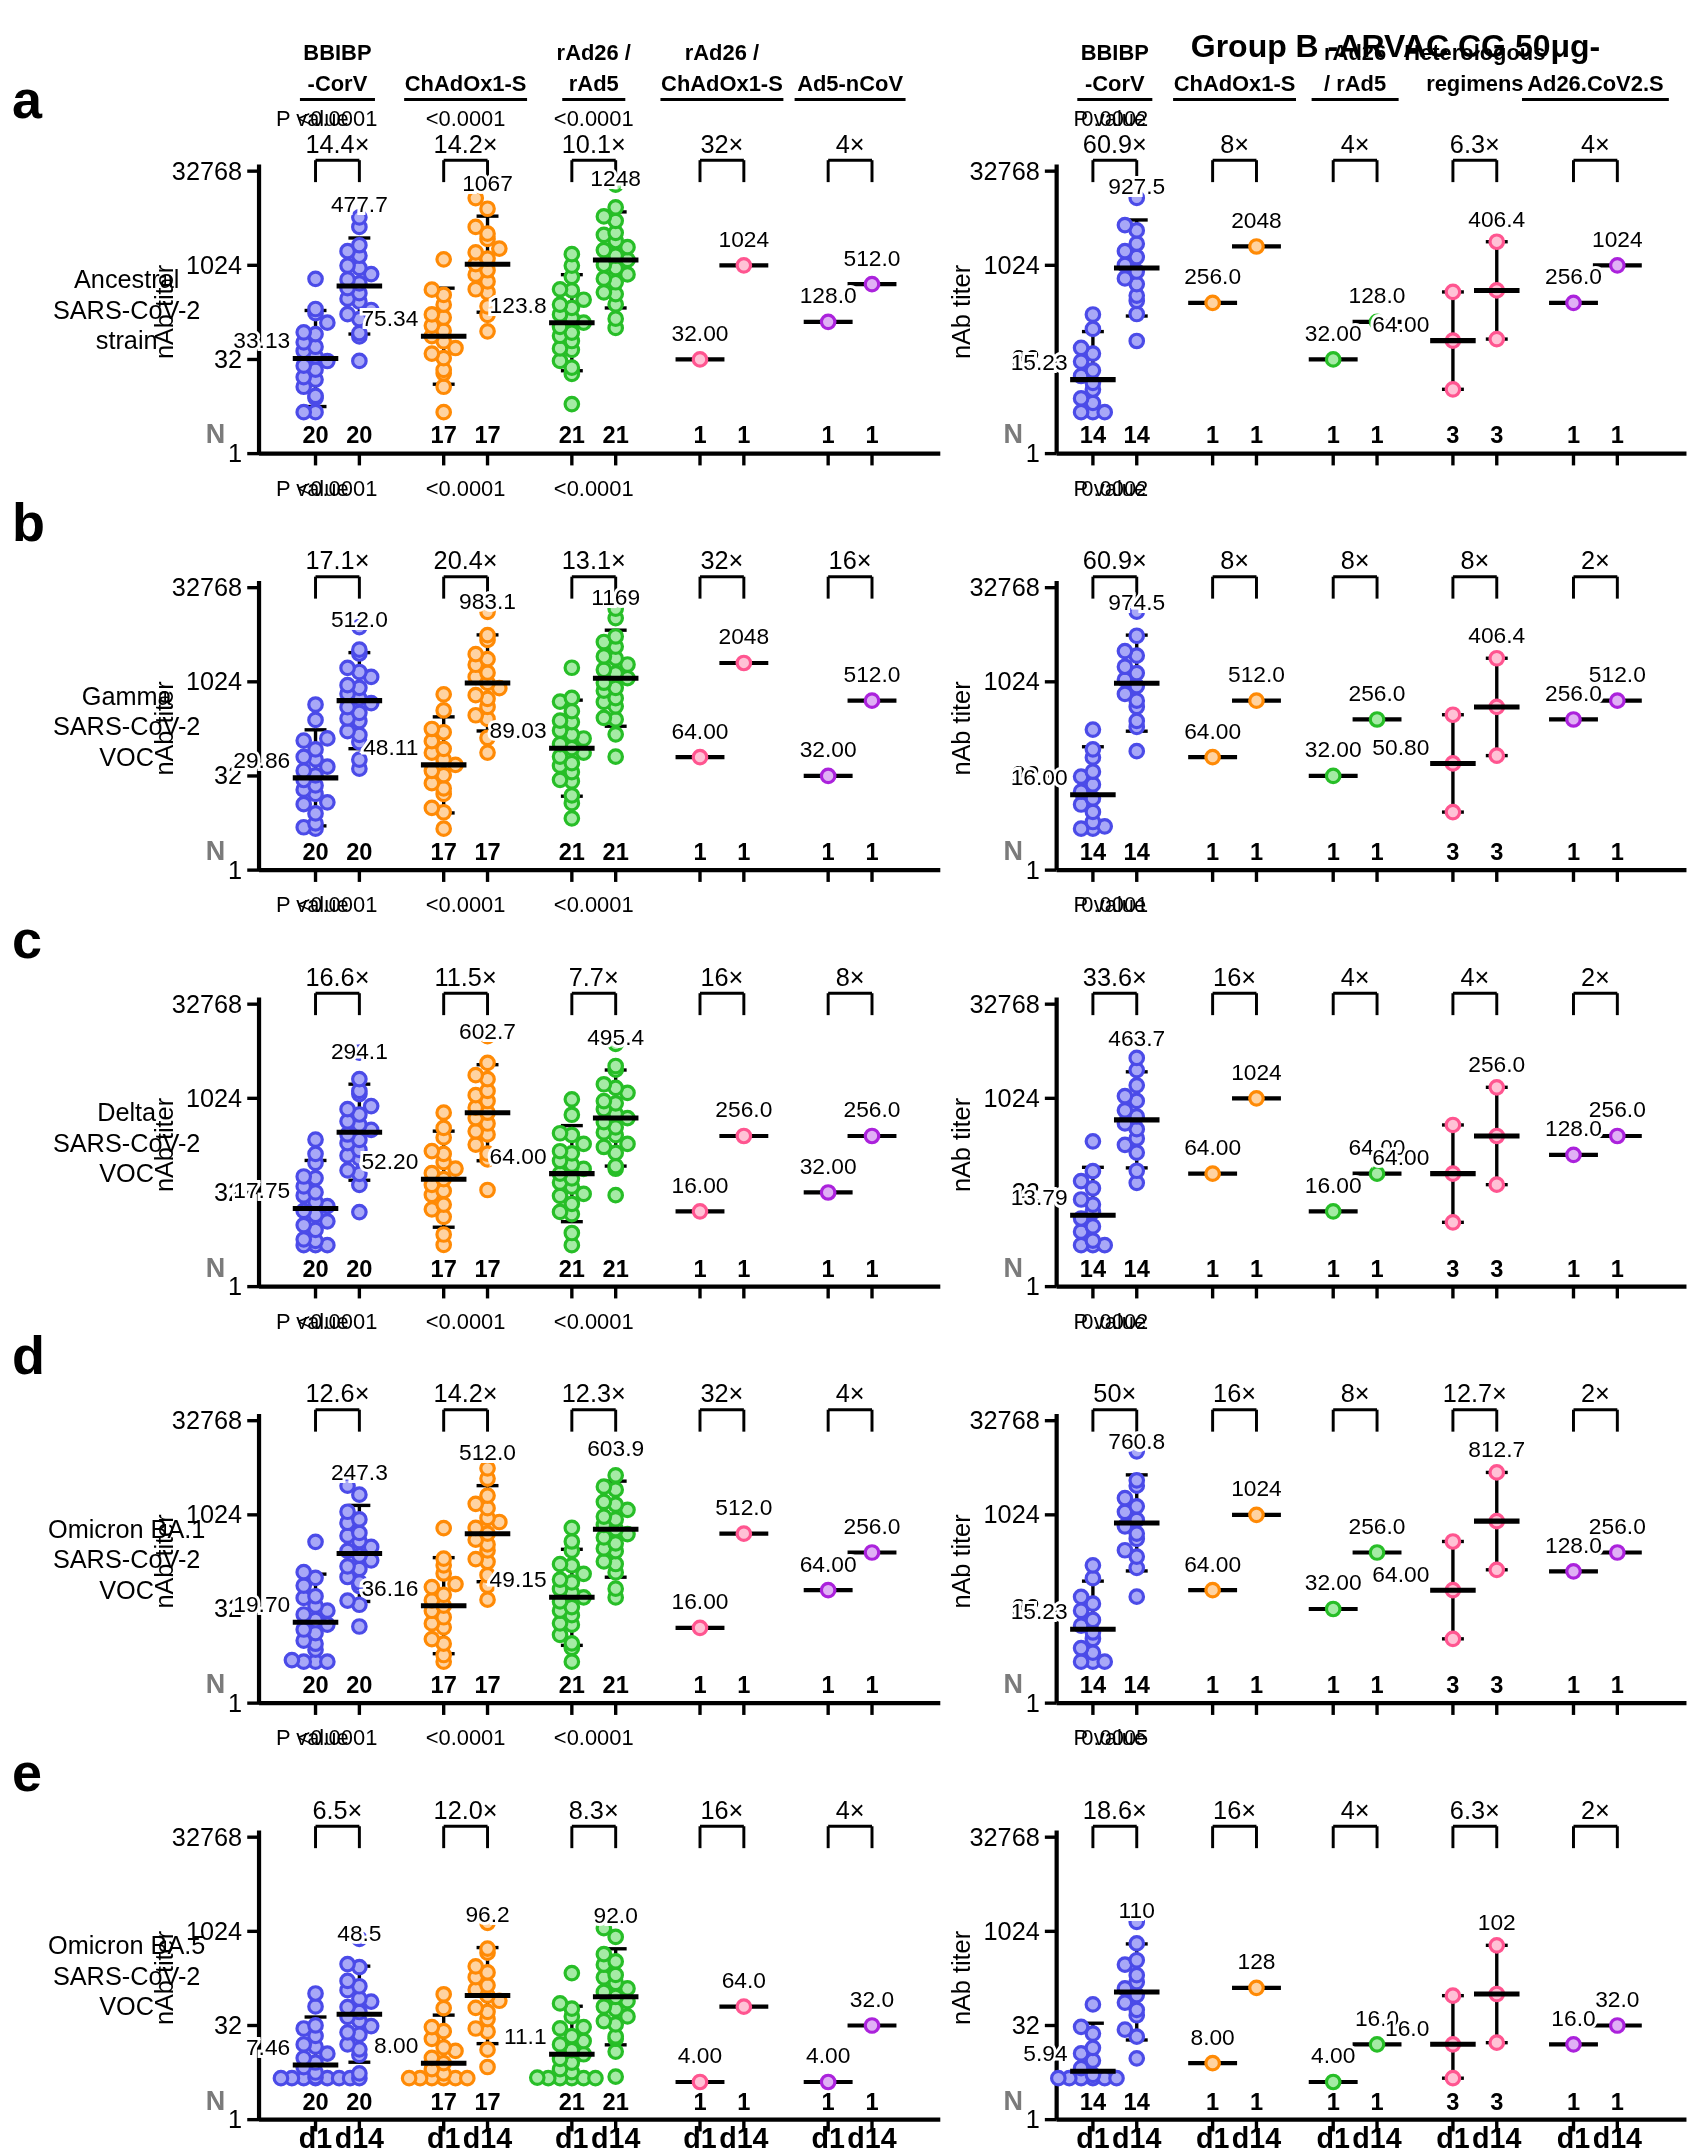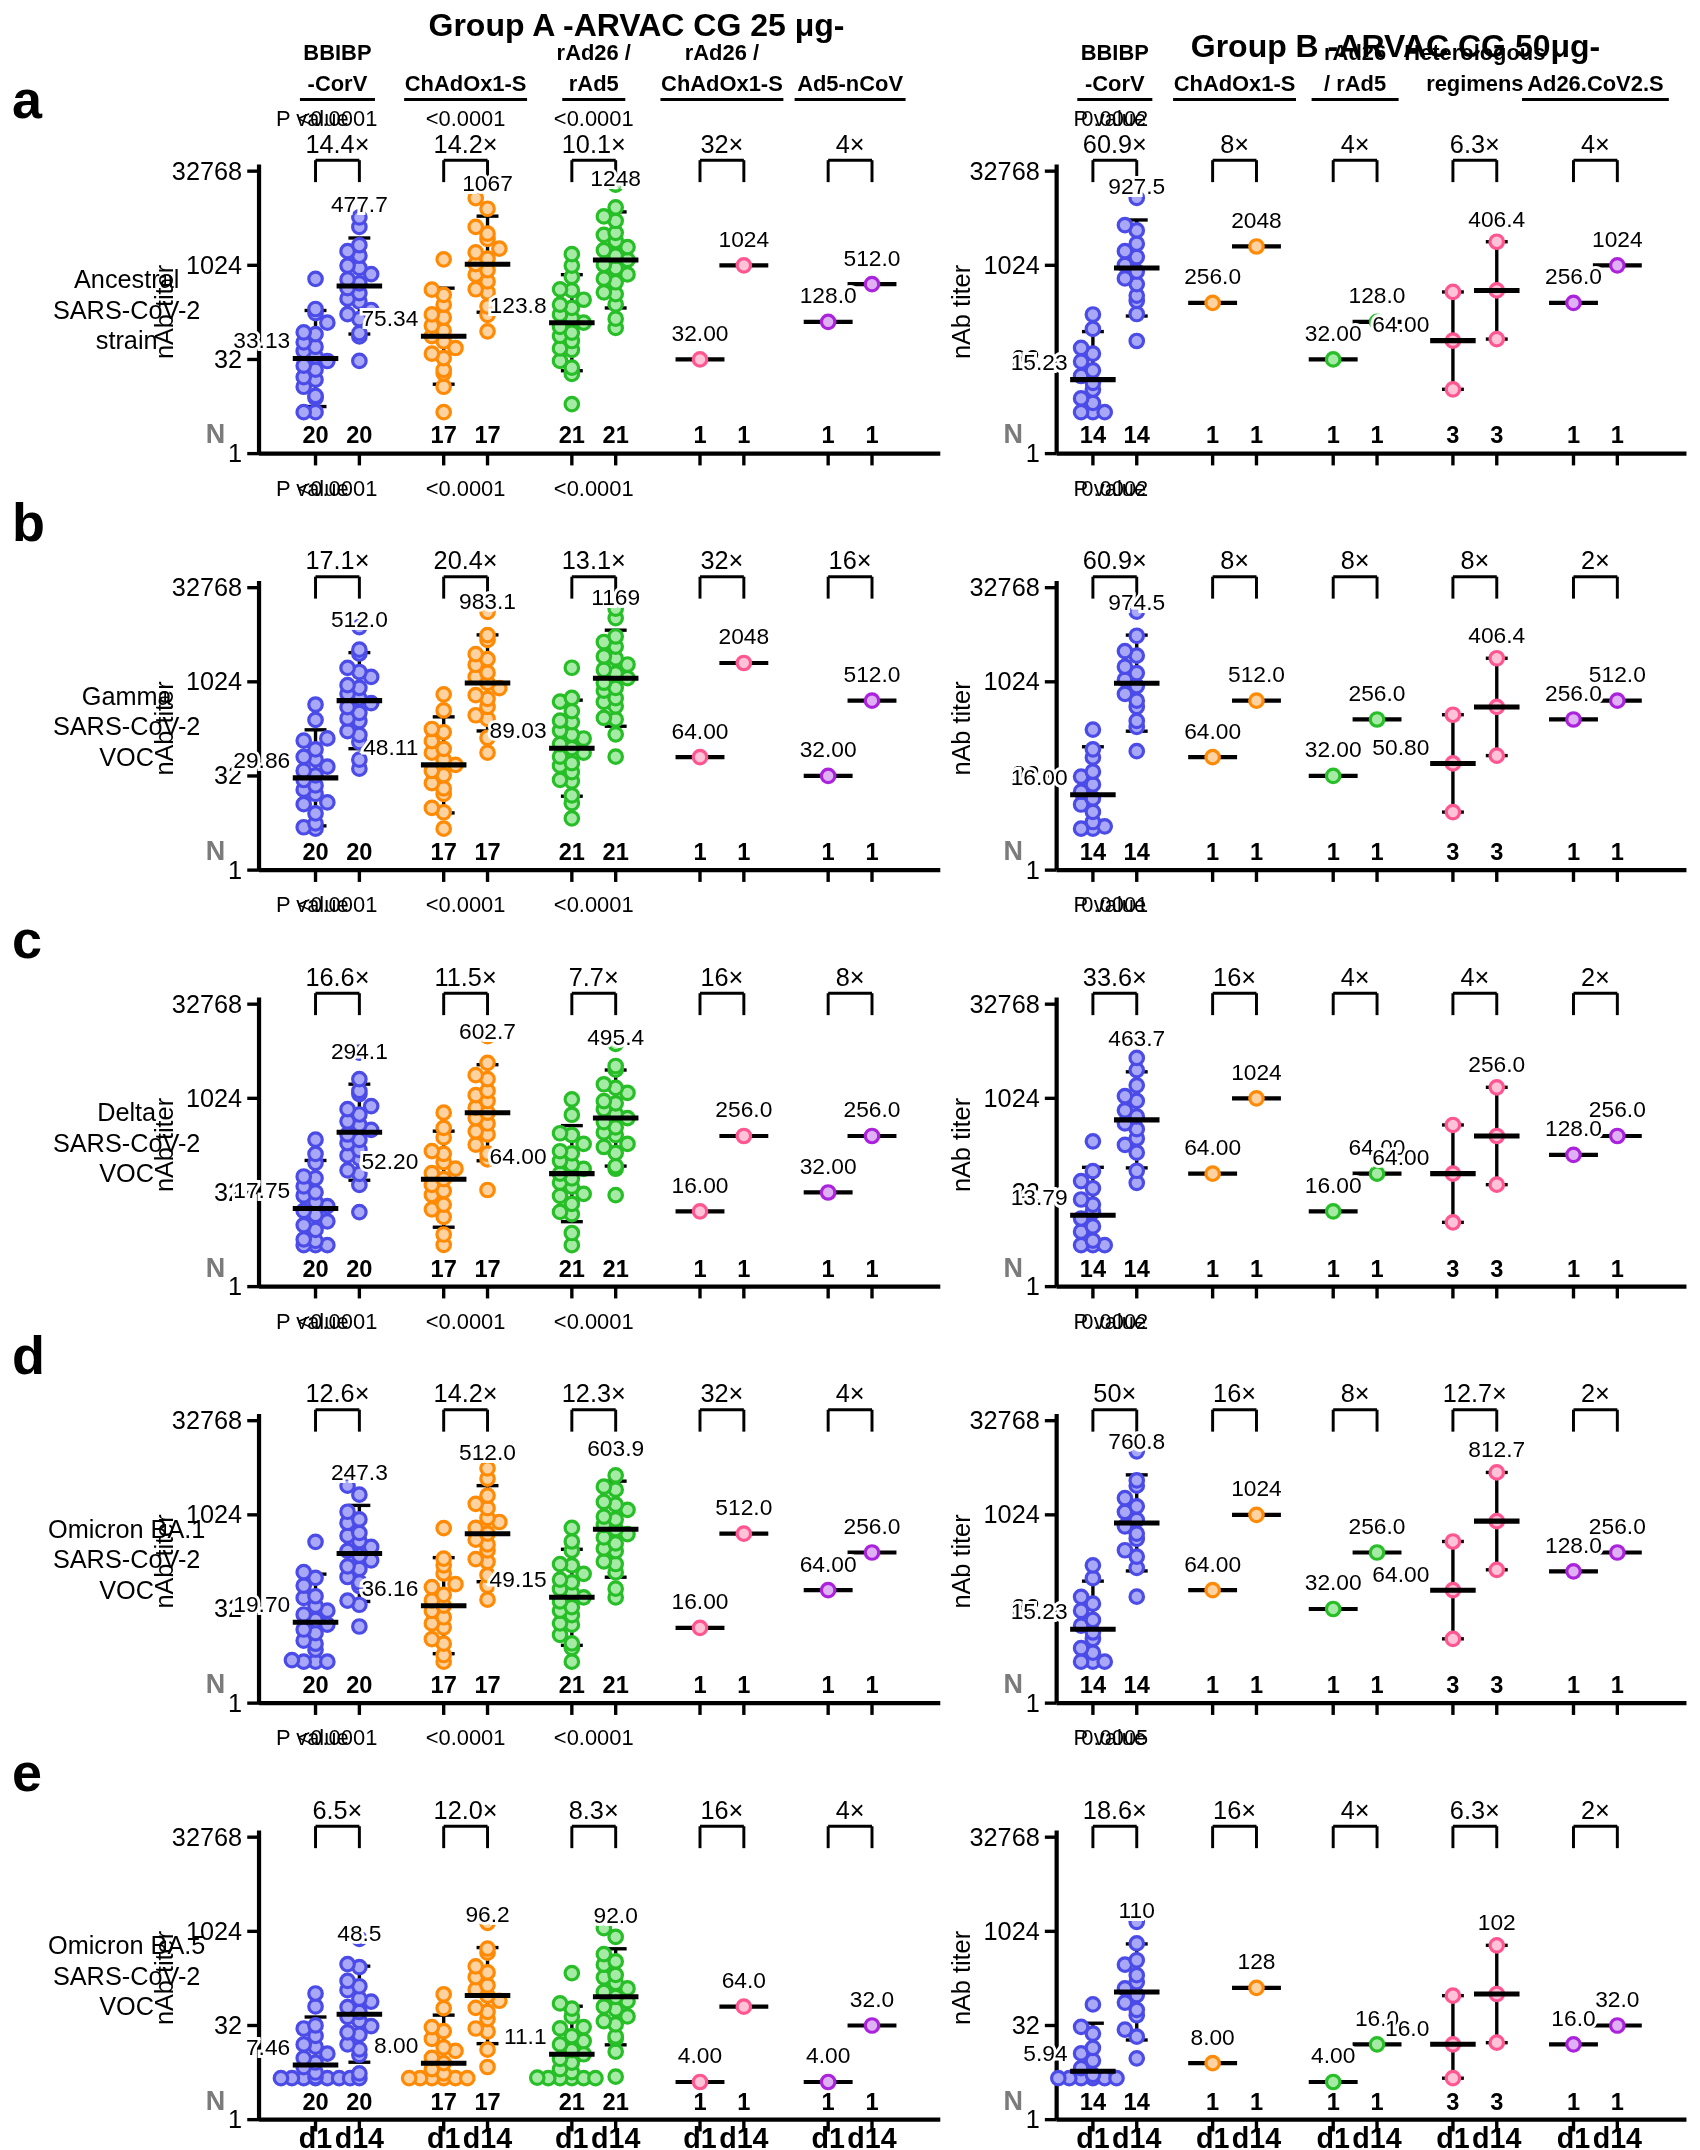--- a/index.html
+++ b/index.html
@@ -8,21 +8,20 @@
   .group-title{position:absolute;top:6.7px;width:523px;text-align:center;font-size:32px;font-weight:bold;color:#000;}
   #group-a-title{left:375px;}
   #group-b-title{left:1134px;margin-top:21px;}
   svg{position:absolute;left:0;top:0;}
   svg text{font-family:"Liberation Sans","DejaVu Sans",sans-serif;}
 </style>
 </head>
 <body>
 
 <div id="figure-root">
-  <div class="group-title" id="group-a-title">Group A -ARVAC CG 25 μg-</div>
   <div class="group-title" id="group-b-title">Group B -ARVAC CG 50μg-</div>
   <svg id="fig" width="1701" height="2150" viewBox="0 0 2017 2550">
       <text x="400" y="71" text-anchor="middle" font-size="26" font-weight="bold" fill="#000">BBIBP</text>
       <text x="400" y="108" text-anchor="middle" font-size="26" font-weight="bold" fill="#000">-CorV</text>
       <line x1="355.5" y1="118" x2="444.5" y2="118" stroke="#000" stroke-width="3.5"></line>
       <text x="552" y="108" text-anchor="middle" font-size="26" font-weight="bold" fill="#000">ChAdOx1-S</text>
       <line x1="479.1" y1="118" x2="624.9" y2="118" stroke="#000" stroke-width="3.5"></line>
       <text x="704" y="71" text-anchor="middle" font-size="26" font-weight="bold" fill="#000">rAd26 /</text>
       <text x="704" y="108" text-anchor="middle" font-size="26" font-weight="bold" fill="#000">rAd5</text>
       <line x1="666.6" y1="118" x2="741.4" y2="118" stroke="#000" stroke-width="3.5"></line>

